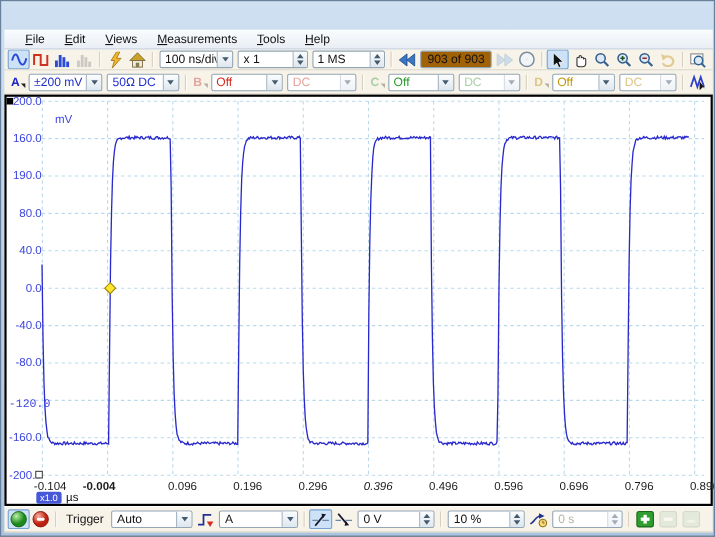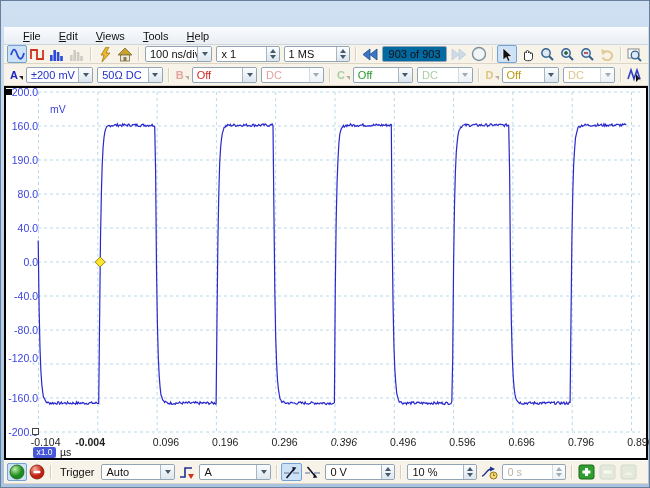--- a/index.html
+++ b/index.html
@@ -69,20 +69,21 @@
 </head>
 <body>
 
 <div id="win">
 
 
   <div id="menubar">
     <span class="mi"><u>F</u><span>ile</span></span>
     <span class="mi"><u>E</u><span>dit</span></span>
     <span class="mi"><u>V</u><span>iews</span></span>
+    <span class="mi"><u>M</u><span>easurements</span></span>
     <span class="mi"><u>T</u><span>ools</span></span>
     <span class="mi"><u>H</u><span>elp</span></span>
   </div>
 
   <div id="toolbar1" class="tbar">
     <div class="tbtn selected">
       <svg width="15" height="15">
           <path d="M1 8 C3 1 5 1 7 7 S12 14 14 6" stroke="#2a4ad8" fill="none" stroke-width="1.8"></path>
         </svg>
     </div>
@@ -141,21 +142,21 @@
           <span class="dn"></span>
         </span>
     </div>
     <div class="sep"></div>
     <div class="tbtn">
       <svg width="16" height="13">
         <polygon points="8,1 8,12 1,6.5" fill="#3b76c4" stroke="#1d4d8f" stroke-width="0.8"></polygon>
         <polygon points="15,1 15,12 8,6.5" fill="#3b76c4" stroke="#1d4d8f" stroke-width="0.8"></polygon>
       </svg>
     </div>
-    <div class="spin" style="width:74px;background:#0369a1">
+    <div class="spin" style="width:74px;background:#a16207">
       <span class="val" style="text-align:center">903 of 903</span>
     </div>
     <div class="tbtn disabled">
       <svg width="16" height="13">
         <polygon points="1,1 1,12 8,6.5" fill="#9dc0e4" stroke="#7aa0c8" stroke-width="0.8"></polygon>
         <polygon points="8,1 8,12 15,6.5" fill="#9dc0e4" stroke="#7aa0c8" stroke-width="0.8"></polygon>
       </svg>
     </div>
     <div class="tbtn">
       <svg width="16" height="16">
@@ -319,21 +320,21 @@
         </svg>
       <div id="labels-layer" style="position:absolute;left:0;top:0;width:640px;height:370px;pointer-events:none;">
           <span class="ytick" style="left: 2px; top: -2px;">200.0</span>
           <span class="ytick" style="left: 2px; top: 32px;">160.0</span>
           <span class="ytick" style="left: 2px; top: 66px;">190.0</span>
           <span class="ytick" style="left: 2px; top: 100px;">80.0</span>
           <span class="ytick" style="left: 2px; top: 134px;">40.0</span>
           <span class="ytick" style="left: 2px; top: 168px;">0.0</span>
           <span class="ytick" style="left: 2px; top: 202px;">-40.0</span>
           <span class="ytick" style="left: 2px; top: 236px;">-80.0</span>
-          <span class="ytick" style="left: 2px; top: 264px;">-120.0</span>
+          <span class="ytick" style="left: 2px; top: 274px; font-family: Liberation Mono, monospace;">-120.0</span>
           <span class="ytick" style="left: 2px; top: 304px;">-160.0</span>
           <span class="ytick" style="left: 2px; top: 338px;">-200.0</span>
           <span class="xtick" style="left: 10.5px; top: 348px;">-0.104</span>
           <span class="xtick" style="left: 55px; top: 348px; font-weight: bold;">-0.004</span>
           <span class="xtick" style="left: 129.1px; top: 348px;">0.096</span>
           <span class="xtick" style="left: 188.4px; top: 348px;">0.196</span>
           <span class="xtick" style="left: 247.7px; top: 348px;">0.296</span>
           <span class="xtick" style="left: 307px; top: 348px; font-style: italic;">0.396</span>
           <span class="xtick" style="left: 366.3px; top: 348px;">0.496</span>
           <span class="xtick" style="left: 425.6px; top: 348px;">0.596</span>

